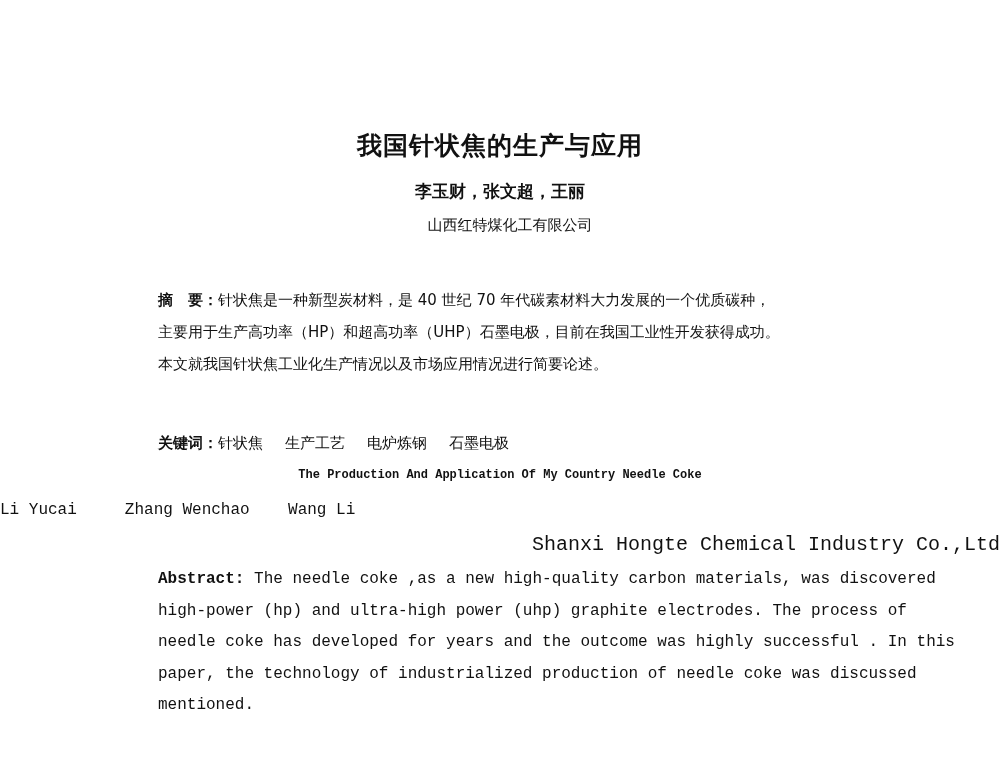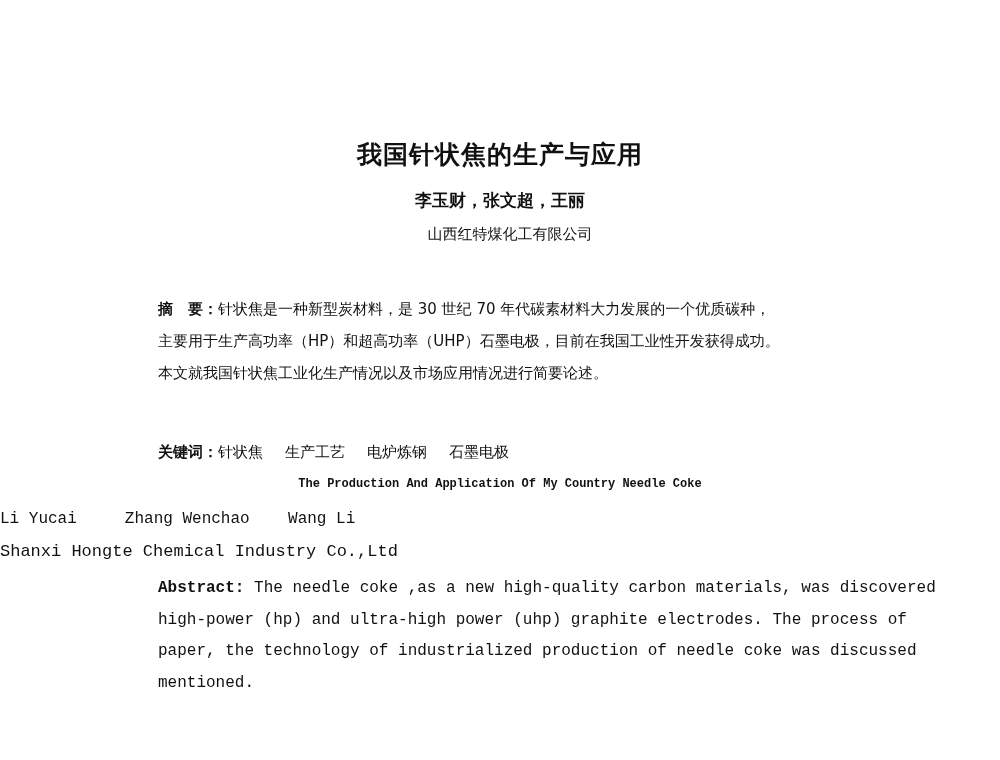--- a/index.html
+++ b/index.html
@@ -1,62 +1,63 @@
 <!DOCTYPE html>
 <html><head>
 <meta charset="utf-8">
 <style>
   html, body { margin: 0; padding: 0; background: #ffffff; }
   body { width: 1000px; height: 760px; overflow: hidden; position: relative; color: #111; }
-  .page { position: absolute; left: 0; top: 16px; width: 1000px; height: 680px; background: #fff; }
+  .page { position: absolute; left: 0; top: 7px; width: 1000px; height: 680px; background: #fff; }
   .cn { font-family: "DejaVu Sans", sans-serif; }
   .mono { font-family: "Liberation Mono", "DejaVu Sans Mono", monospace; }
   .title-cn { position: absolute; top: 122px; left: 0; width: 1000px; text-align: center; font-size: 25px; font-weight: bold; letter-spacing: 1px; }
   .authors-cn { position: absolute; top: 173px; left: 0; width: 1000px; text-align: center; font-size: 17px; font-weight: bold; }
   .affil-cn { position: absolute; top: 209px; left: 10px; width: 1000px; text-align: center; font-size: 15px; }
   .abs-cn { position: absolute; left: 158px; width: 700px; font-size: 15px; line-height: 32px; }
   .abs-cn .line { display: block; white-space: nowrap; }
   .abs-cn .lbl { font-weight: bold; }
   .kw { position: absolute; left: 158px; top: 387px; font-size: 15px; white-space: nowrap; margin-top: 40px; }
   .kw .lbl { font-weight: bold; }
   .kw .item { margin-right: 22px; }
   .dot { position: absolute; width: 2px; height: 2px; background: #777; border-radius: 1px; }
   .title-en { position: absolute; top: 461px; left: 0; width: 1000px; text-align: center; font-size: 12px; font-weight: bold; }
   .authors-en { position: absolute; top: 494px; left: 0; width: 1000px; text-align: left; font-size: 16px; white-space: pre; }
-  .affil-en { position: absolute; top: 526px; left: 0; width: 1000px; text-align: left; font-size: 17px; }
+  .affil-en { position: absolute; top: 526px; left: 0; width: 1000px; text-align: right; font-size: 20px; }
   .abs-en { position: absolute; left: 158px; top: 557px; width: 690px; font-size: 16px; line-height: 31.5px; }
   .abs-en .line { display: block; white-space: nowrap; text-align: justify; text-align-last: justify; }
   .abs-en .line.last { text-align-last: left; }
   .abs-en .lbl { font-weight: bold; }
 </style>
 </head>
 <body>
 
 <div class="page">
 
   <div class="title-cn cn">我国针状焦的生产与应用</div>
   <div class="authors-cn cn">李玉财，张文超，王丽</div>
   <div class="affil-cn cn">山西红特煤化工有限公司</div>
 
   <div class="abs-cn cn" style="top:277px;">
-    <span class="line"><span class="lbl">摘　要：</span><span>针状焦是一种新型炭材料，是 30 世纪 70 年代碳素材料大力发展的一个优质碳种，</span></span>
+    <span class="line"><span class="lbl">摘　要：</span><span>针状焦是一种新型炭材料，是 40 世纪 70 年代碳素材料大力发展的一个优质碳种，</span></span>
     <span class="line">主要用于生产高功率（HP）和超高功率（UHP）石墨电极，目前在我国工业性开发获得成功。</span>
     <span class="line">本文就我国针状焦工业化生产情况以及市场应用情况进行简要论述。</span>
   </div>
 
   <div class="kw cn">
     <span class="lbl">关键词：</span><span class="item">针状焦</span><span class="item">生产工艺</span><span class="item">电炉炼钢</span><span class="item">石墨电极</span>
   </div>
 
   <div class="dot" style="left:234px; top:438px;"></div>
 
   <div class="title-en mono">The Production And Application Of My Country Needle Coke</div>
   <div class="authors-en mono">Li Yucai     Zhang Wenchao    Wang Li</div>
   <div class="affil-en mono">Shanxi Hongte Chemical Industry Co.,Ltd</div>
 
   <div class="abs-en mono">
     <span class="line"><span class="lbl">Abstract:</span><span> The needle coke ,as a new high-quality carbon materials, was discovered</span></span>
     <span class="line">high-power (hp) and ultra-high power (uhp) graphite electrodes. The process of</span>
+    <span class="line">needle coke has developed for years and the outcome was highly successful . In this</span>
     <span class="line">paper, the technology of industrialized production of needle coke was discussed</span>
     <span class="line last">mentioned.</span>
   </div>
 
 </div>
 
 </body></html>

